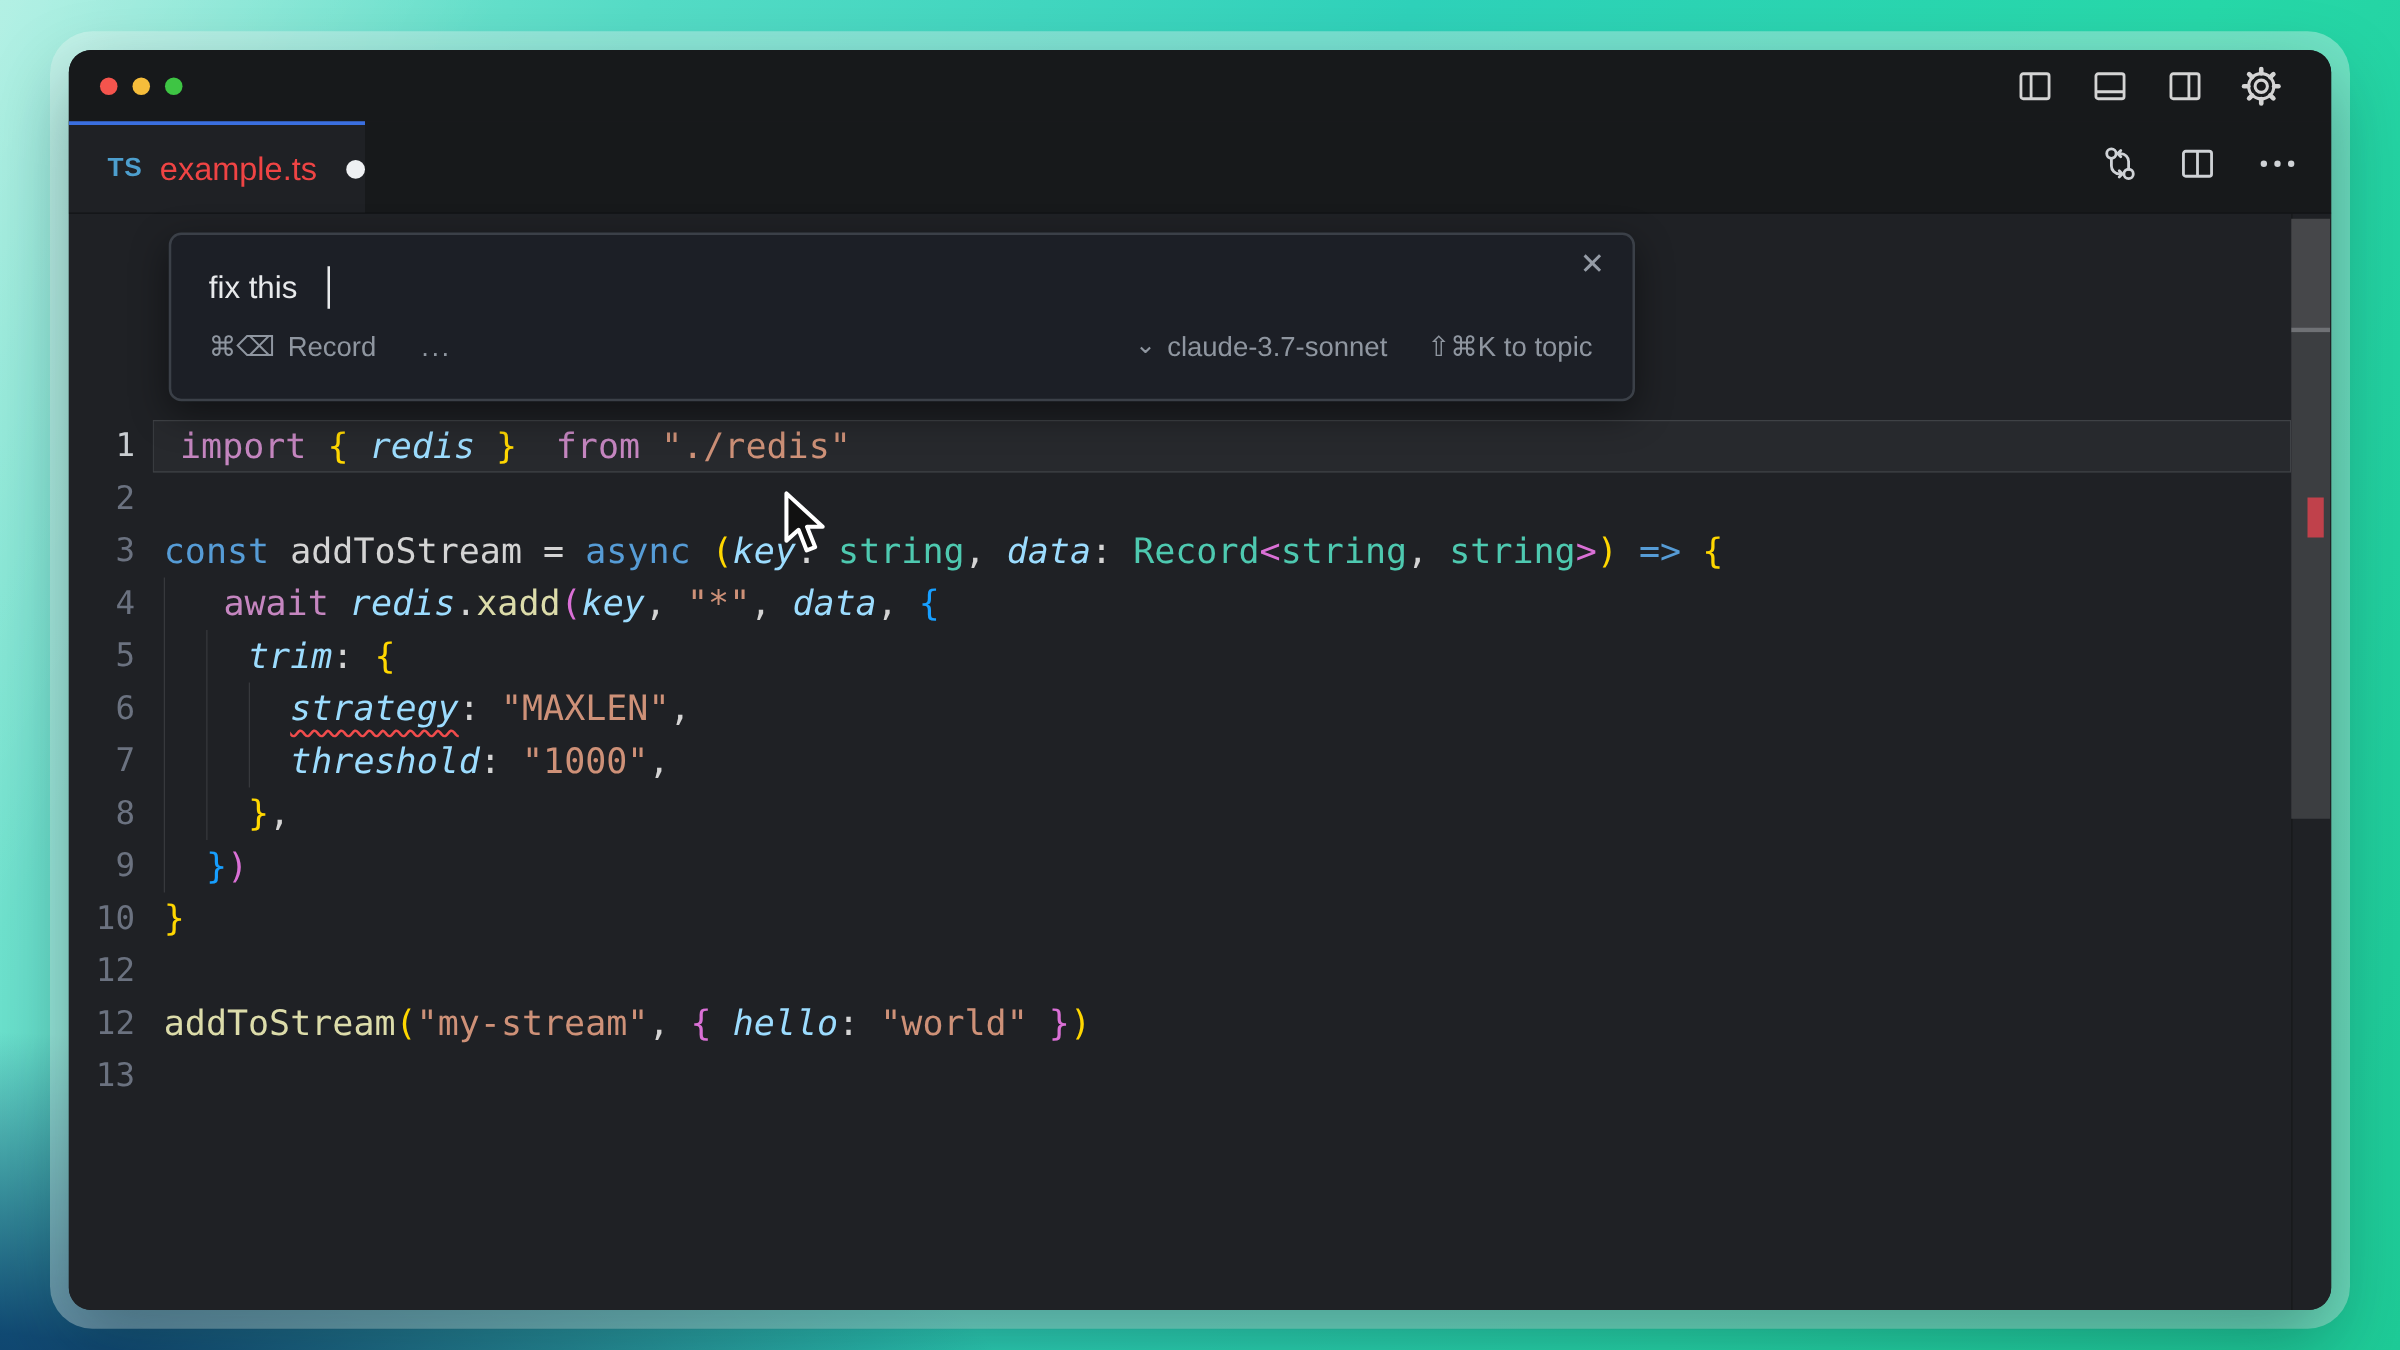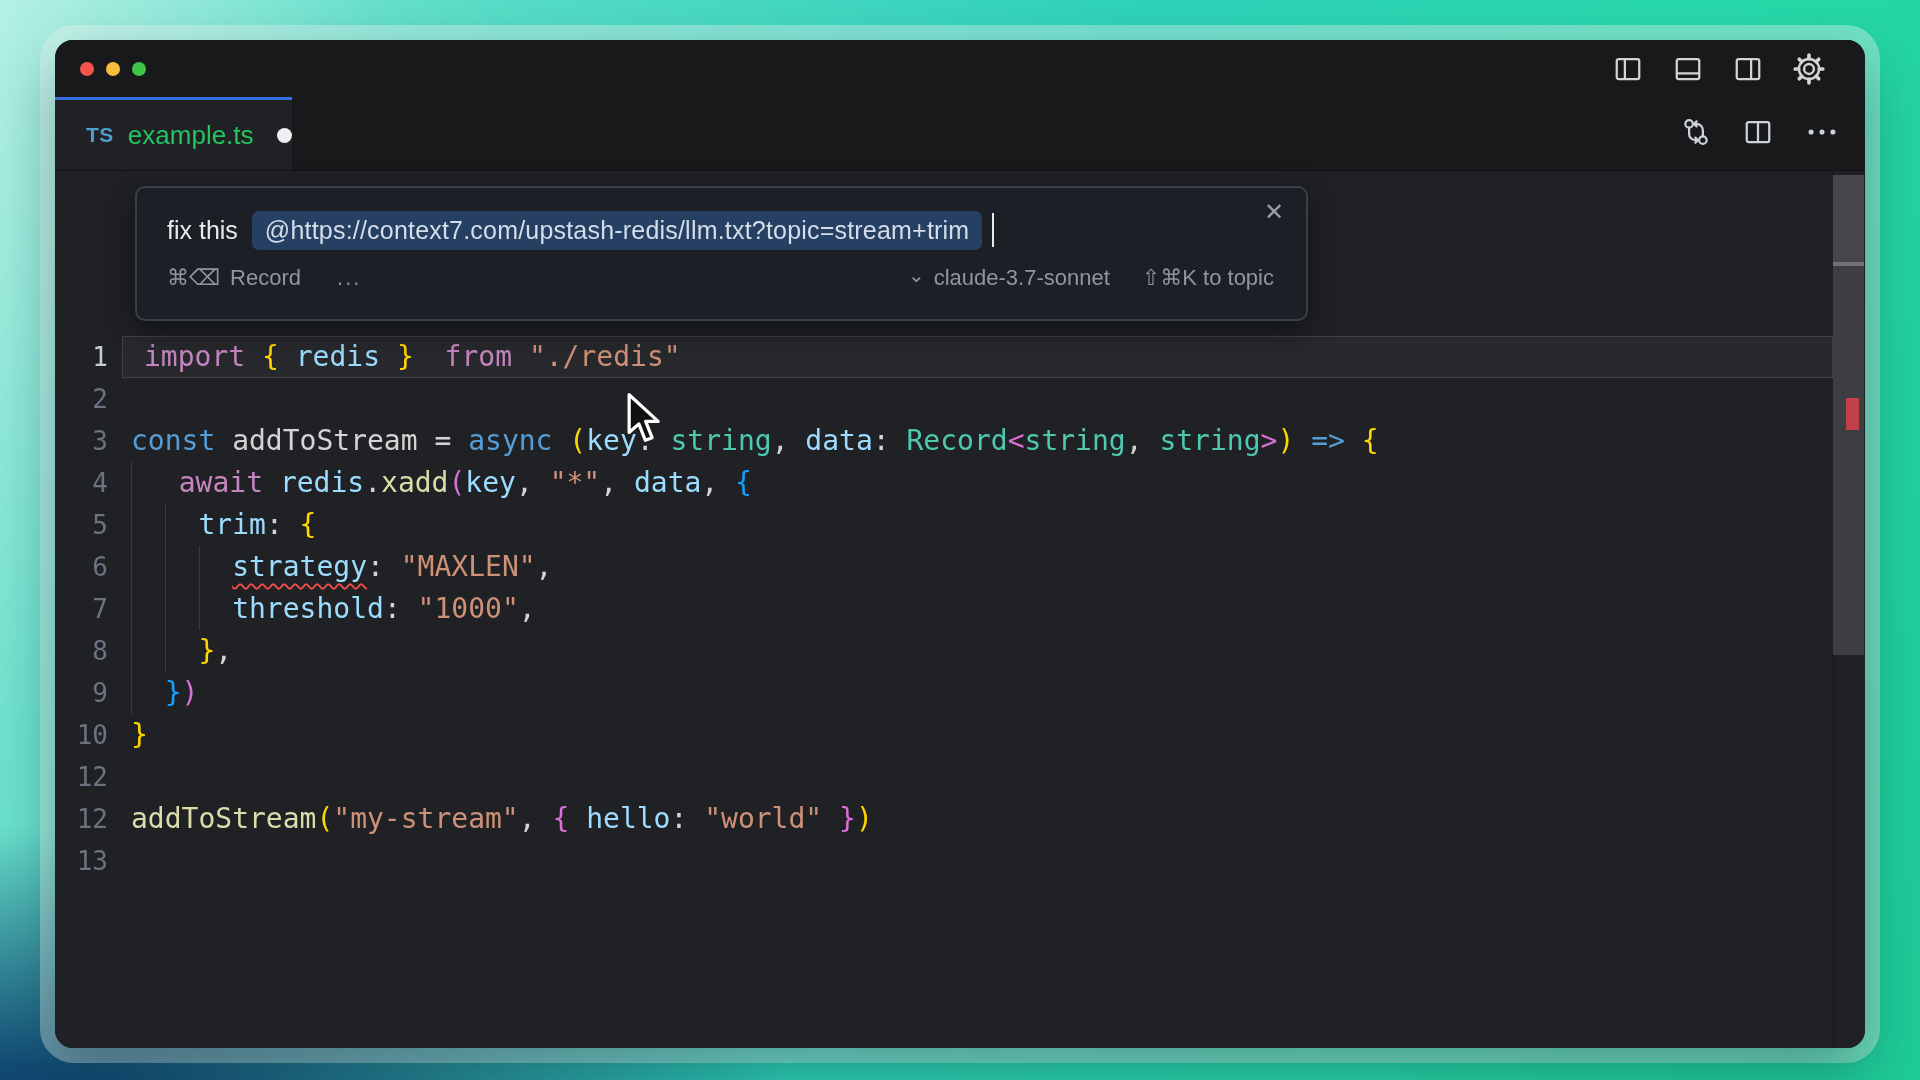--- a/index.html
+++ b/index.html
@@ -28,36 +28,36 @@
   .light.r { background:#f5544d; } .light.y { background:#f6bd3b; } .light.g { background:#3ec544; }
   .tb-actions { margin-left:auto; display:flex; align-items:center; gap:30px; padding-right:40px; }
   .tb-actions svg { display:block; }
   
   .tabbar { position:absolute; left:0; top:57px; width:100%; height:74px; background:#17191b; border-bottom:1px solid #101214; display:flex; }
   .tab {
     width:237px; height:100%; background:#1f2125; border-top:3px solid #3a6fe0;
     display:flex; align-items:center; padding-left:31px; gap:14px; position:relative;
   }
   .tab .badge { font-weight:bold; font-size:21px; color:#4d9fce; letter-spacing:0.5px; }
-  .tab .fname { font-size:26px; color:#22c55e; }
+  .tab .fname { font-size:26px; color:#ef4444; }
   .tab .dirty-dot { width:15px; height:15px; border-radius:50%; background:#eef0f2; margin-left:9px; }
   .editor-actions { margin-left:auto; display:flex; align-items:center; gap:32px; padding-right:26px; }
   
   .editor { position:absolute; left:0; top:131px; width:100%; height:877px; background:#1f2125; }
   .code-area { position:absolute; left:0; top:165px; width:100%; }
   .code-row { display:flex; height:42px; line-height:42px; font-family:"DejaVu Sans Mono", monospace; padding-right:34px; }
   .gutter { width:76px; padding-right:23px; text-align:right; font-size:26px; color:#6b7280; flex:none; }
   .code-row.current .gutter { color:#c9cdd1; }
   .code-text { flex:1; font-size:28px; white-space:pre; color:#d4d4d4; }
   .code-row.current .code-text {
     background:#27292d; box-shadow:inset 0 0 0 1px #3f4246;
     margin-left:-9px; padding-left:8px; margin-right:-2px;
   }
   .tk-kw1 { color:var(--c-kw1);margin-left:14px; } .tk-kw2 { color:var(--c-kw2); }
-  .tk-var { color:var(--c-var); } .tk-fn { color:var(--c-fn); }
+  .tk-var { color:var(--c-var);font-style:italic; } .tk-fn { color:var(--c-fn); }
   .tk-type { color:var(--c-type); } .tk-str { color:var(--c-str); }
   .tk-pl { color:var(--c-pl); } .tk-id { color:var(--c-pl); }
   .tk-b1 { color:var(--c-b1); } .tk-b2 { color:var(--c-b2); } .tk-b3 { color:var(--c-b3); }
   .squiggle { text-decoration-line:underline; text-decoration-style:wavy; text-decoration-color:#f14c4c; text-decoration-thickness:2px; text-underline-offset:7px;text-align:right; }
   .indent-guide { position:absolute; width:1px; background:#37393d; }
   
   .sb-track { position:absolute; right:1px; top:0; width:31px; height:100%; border-left:1px solid #17181a; }
   .sb-thumb-top { position:absolute; right:1px; top:4px; width:31px; height:87px; background:#46474a; }
   .sb-sep { position:absolute; right:1px; top:91px; width:31px; height:4px; background:#6f7175; }
   .sb-thumb { position:absolute; right:1px; top:95px; width:31px; height:389px; background:#3c3e41; }
@@ -230,21 +230,20 @@
     <div class="sb-track"></div>
     <div class="sb-thumb-top"></div>
     <div class="sb-sep"></div>
     <div class="sb-thumb"></div>
     <div class="sb-error"></div>
   </div>
 
   <div class="kwidget">
     <div class="k-row1">
       <span class="k-prefix">fix this</span>
-      <span class="k-pill">@https://context7.com/upstash-redis/llm.txt?topic=stream+trim</span>
       <span class="k-caret"></span>
     </div>
     <span class="k-close">✕</span>
     <div class="k-row2">
       <span class="k-cancel">
         <span>⌘⌫</span>
         <span>Record</span>
       </span>
       <span class="k-more">...</span>
       <div class="k-right">

